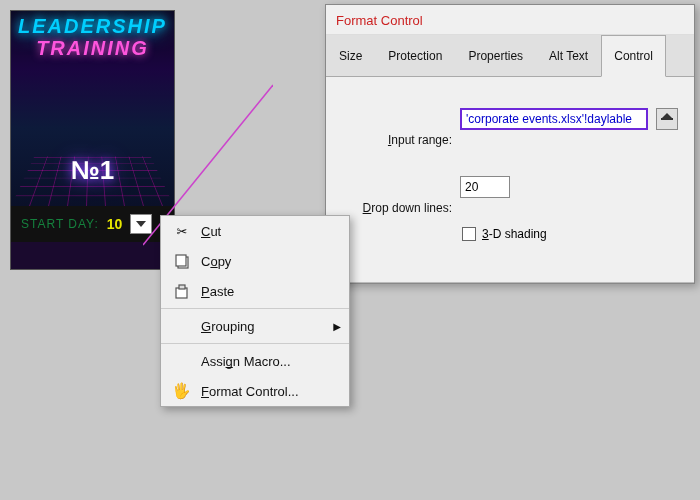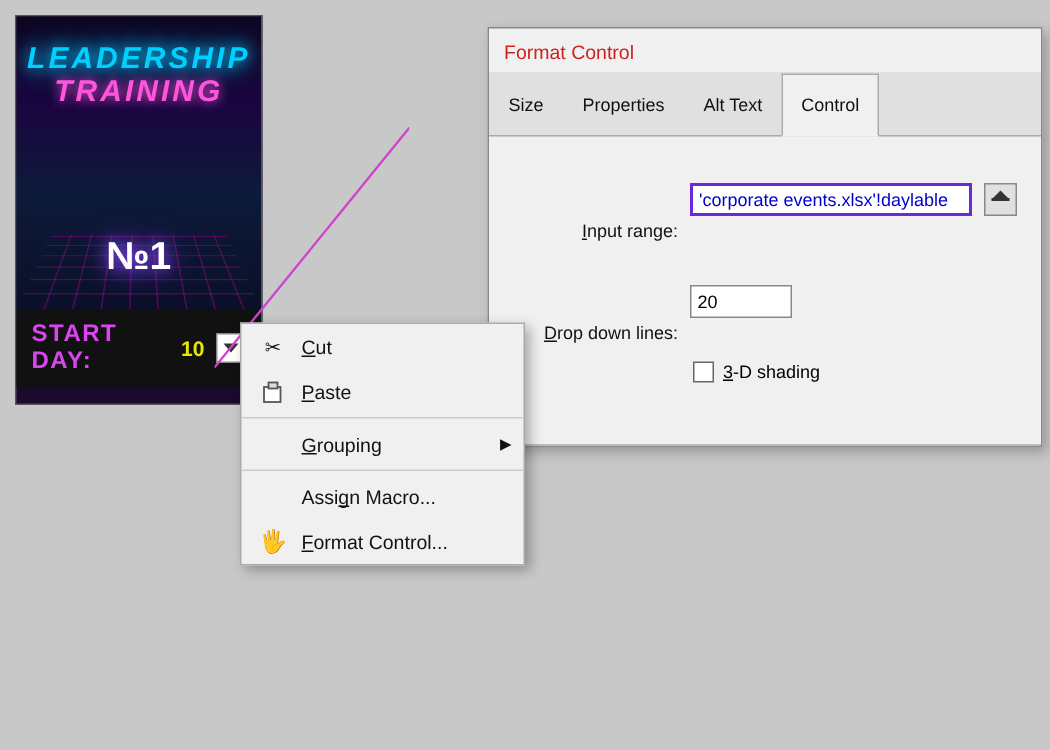--- a/index.html
+++ b/index.html
@@ -53,21 +53,21 @@
           transparent 18px,
           rgba(255,0,200,0.3) 18px,
           rgba(255,0,200,0.3) 19px
         );
       transform: perspective(100px) rotateX(30deg);
       transform-origin: bottom;
     }
 
     .card-title {
       position: absolute;
-      top: 17px;
+      top: 4px;
       left: 0;
       width: 100%;
       text-align: center;
       color: #00cfff;
       font-size: 20px;
       font-weight: 900;
       text-shadow: 0 0 10px #00cfff, 0 0 20px #00cfff;
       letter-spacing: 2px;
       line-height: 1.1;
       font-style: italic;
@@ -88,23 +88,23 @@
 
     .card-bottom {
       background: #111;
       padding: 8px 10px;
       display: flex;
       align-items: center;
       gap: 8px;
     }
 
     .start-day-label {
-      color: #d946ef;
-      font-weight: bold;
-      font-size: 16px;
+      color: #15803d;
+      font-weight: normal;
+      font-size: 12px;
       letter-spacing: 1px;
     }
 
     .start-day-value {
       color: #e8e800;
       font-weight: bold;
       font-size: 14px;
     }
 
     .dropdown-box {
@@ -187,21 +187,21 @@
       top: 35px;
       width: 130px;
       height: 220px;
       pointer-events: none;
     }
 
     
     .format-dialog {
       position: absolute;
       right: 5px;
-      top: 18px;
+      top: 4px;
       width: 370px;
       height: 280px;
       background: #f0f0f0;
       border: 1px solid #888;
       box-shadow: 3px 3px 8px rgba(0,0,0,0.25);
     }
 
     .dialog-title {
       color: #cc2222;
       font-size: 13px;
@@ -263,21 +263,21 @@
       flex: 1;
       height: 22px;
       border: 2px solid #6d28d9;
       background: white;
       padding: 2px 4px;
       font-size: 12px;
       color: #0000cc;
     }
 
     .form-input-short {
-      width: 68px;
+      width: 50px;
       height: 22px;
       border: 1px solid #888;
       background: white;
       padding: 5px 4px;
       font-size: 12px;
     }
 
     .input-btn {
       width: 22px;
       height: 22px;
@@ -345,20 +345,29 @@
 
 <div class="context-menu">
 
   <div class="context-menu-item">
     <span class="menu-icon">✂</span>
     <span class="menu-label">
       <span class="menu-underline">C</span>ut
     </span>
   </div>
 
+  <div class="context-menu-item">
+    <span class="menu-icon">
+      <svg width="16" height="16" viewBox="0 0 16 16" fill="none" xmlns="http://www.w3.org/2000/svg">
+        <rect x="4" y="4" width="10" height="11" rx="0" stroke="#555" stroke-width="1.2" fill="white"></rect>
+        <rect x="2" y="2" width="10" height="11" rx="0" stroke="#555" stroke-width="1.2" fill="white"></rect>
+      </svg>
+    </span>
+    <span class="menu-label">C<span class="menu-underline">o</span>py</span>
+  </div>
 
   <div class="context-menu-item">
     <span class="menu-icon">
       <svg width="16" height="16" viewBox="0 0 16 16" fill="none" xmlns="http://www.w3.org/2000/svg">
         <rect x="2" y="5" width="11" height="10" stroke="#555" stroke-width="1.2" fill="white"></rect>
         <rect x="5" y="2" width="6" height="4" stroke="#555" stroke-width="1.2" fill="#ddd"></rect>
       </svg>
     </span>
     <span class="menu-label"><span class="menu-underline">P</span>aste</span>
   </div>
@@ -381,20 +390,23 @@
     <span class="menu-label"><span class="menu-underline">F</span>ormat Control...</span>
   </div>
 </div>
 
 <div class="format-dialog">
   <div class="dialog-title">Format Control</div>
 
   <div class="dialog-tabs">
     <div class="dialog-tab">
       <span>Size</span>
+    </div>
+    <div class="dialog-tab">
+      <span>Protection</span>
     </div>
     <div class="dialog-tab">
       <span>Properties</span>
     </div>
     <div class="dialog-tab">
       <span>Alt Text</span>
     </div>
     <div class="dialog-tab active">
       <span>Control</span>
     </div>

